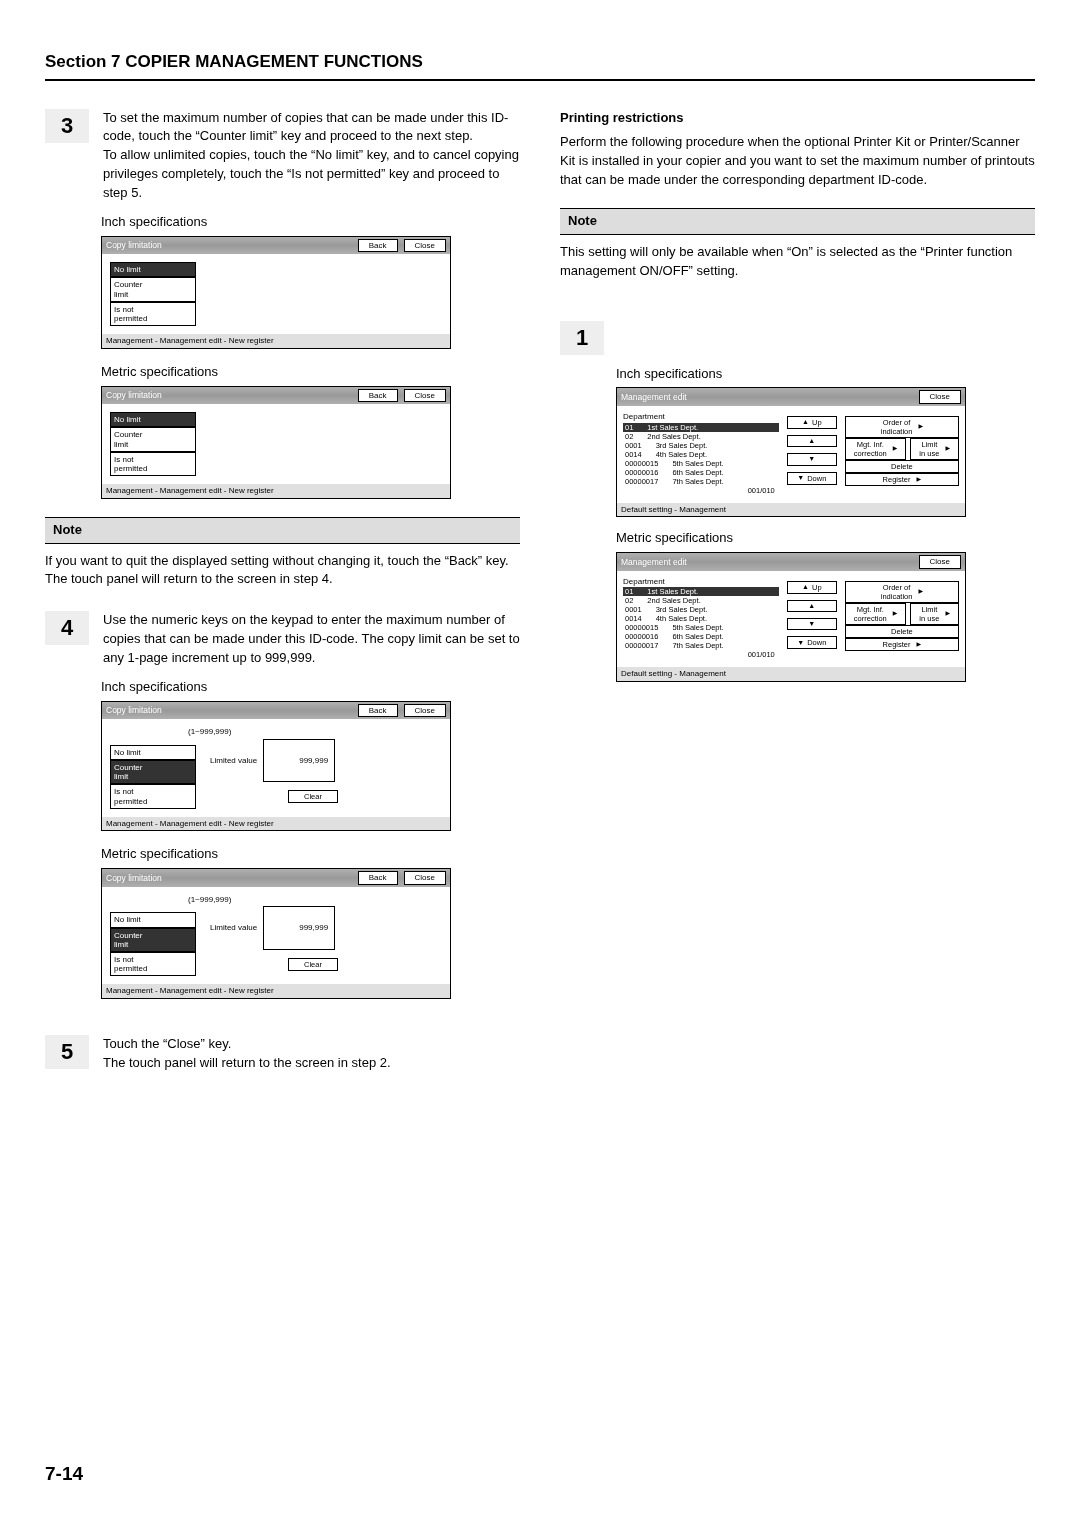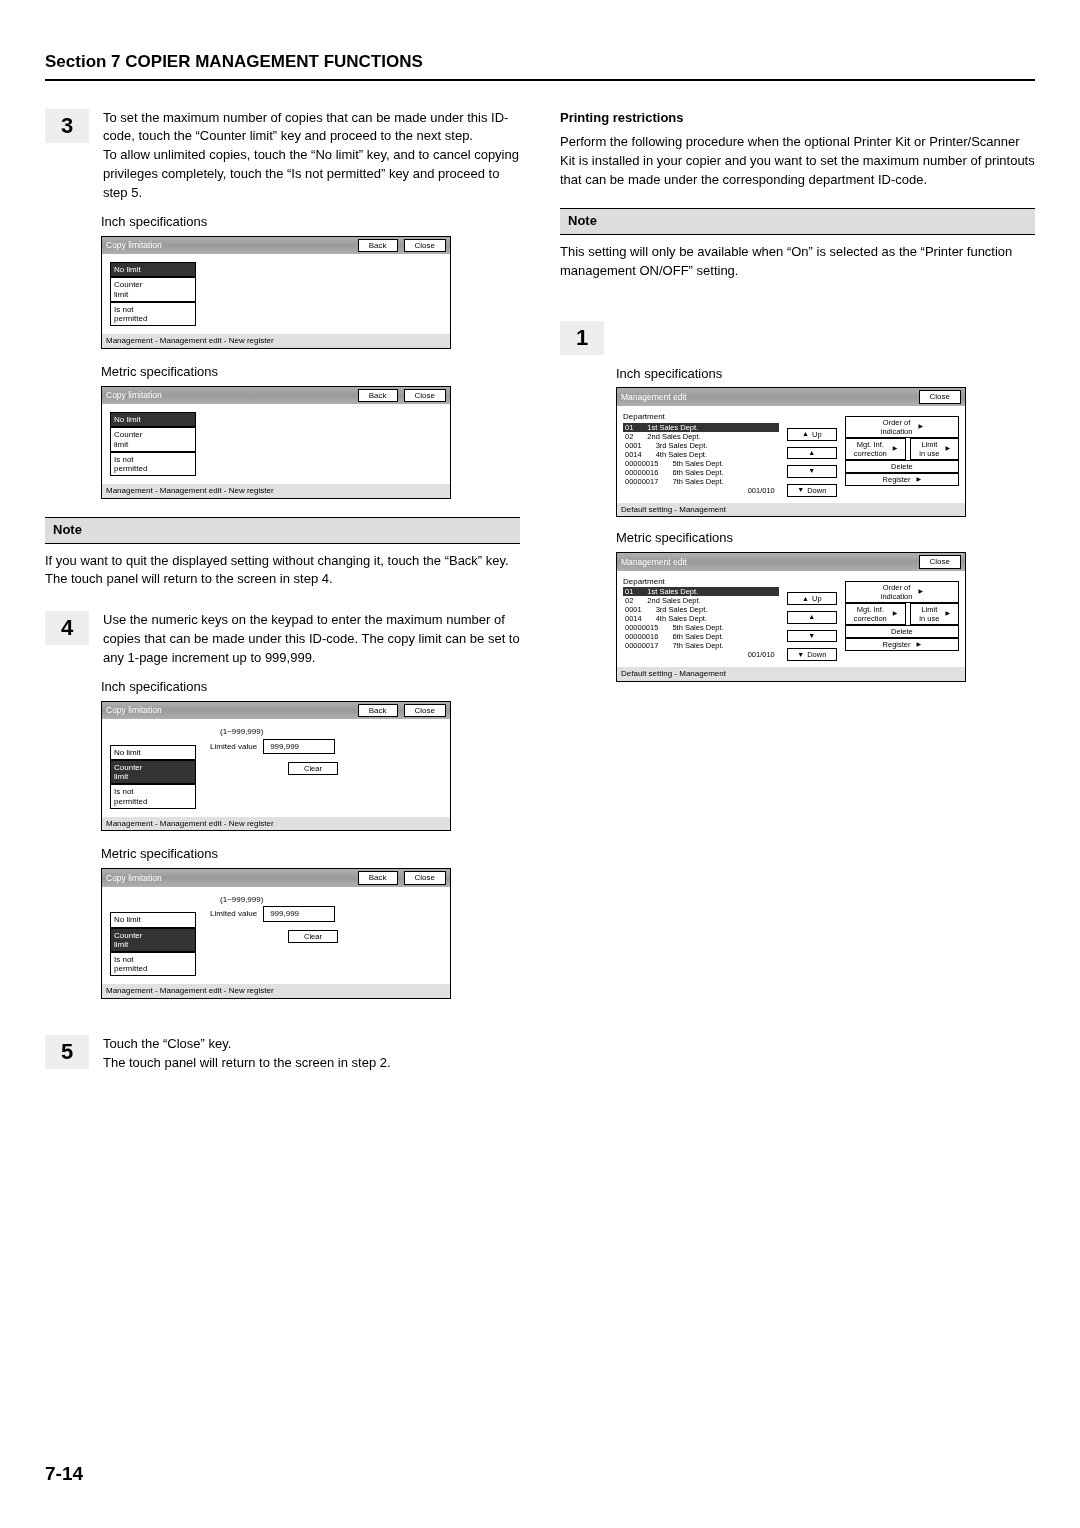--- a/index.html
+++ b/index.html
@@ -95,26 +95,26 @@
   }
   .opt-list { display: flex; flex-direction: column; gap: 0; width: 86px; }
   .opt {
     border: 1px solid #000;
     padding: 2px 3px;
     font-size: 8px;
     line-height: 1.15;
     white-space: pre-line;
   }
   .opt.sel { background: #333; color: #fff; }
-  .range { font-size: 8px; margin-left: 110px; margin-bottom: 2px; }
+  .range { font-size: 8px; margin-left: 78px; margin-bottom: 2px; }
   .inp {
     border: 1px solid #000;
-    padding: 2px 6px;
+    padding: 16px 6px;
     width: 72px;
-    text-align: left;
+    text-align: right;
     font-size: 8px;
     background: #fff;
   }
   .note-bar {
     background: #ddd;
     border-top: 1px solid #000;
     border-bottom: 1px solid #000;
     padding: 3px 8px;
     font-weight: bold;
     font-size: 13px;
@@ -124,21 +124,21 @@
   .subhead { font-weight: bold; font-size: 13px; margin-bottom: 6px; }
   .para { font-size: 13px; margin-bottom: 14px; white-space: pre-line; }
 
   
   .mgmt-body { display: flex; gap: 8px; padding: 6px; background: #fff; }
   .dept-col { flex: 1; }
   .dept-head { font-size: 8px; margin-bottom: 1px; }
   .dept-list { border: 0; }
   .dept-row { display: flex; gap: 14px; font-size: 7.5px; padding: 0 2px; }
   .dept-row.sel { background: #333; color: #fff; }
-  .upd-col { display: flex; flex-direction: column; gap: 6px; align-items: center; justify-content: flex-end; padding-top: 4px; }
+  .upd-col { display: flex; flex-direction: column; gap: 6px; align-items: center; justify-content: flex-start; padding-top: 4px; }
   .act-col { display: flex; flex-direction: column; gap: 0; align-items: stretch; padding-top: 4px; }
   .tri { font-size: 7px; }
   .pagecount { font-size: 7.5px; text-align: right; padding: 0 4px 2px 0; }
   .arrow-r::after { content: "▶"; font-size: 6px; margin-left: 3px; }
 
   .page-num {
     position: absolute;
     left: 45px;
     bottom: 40px;
     font-size: 19px;

